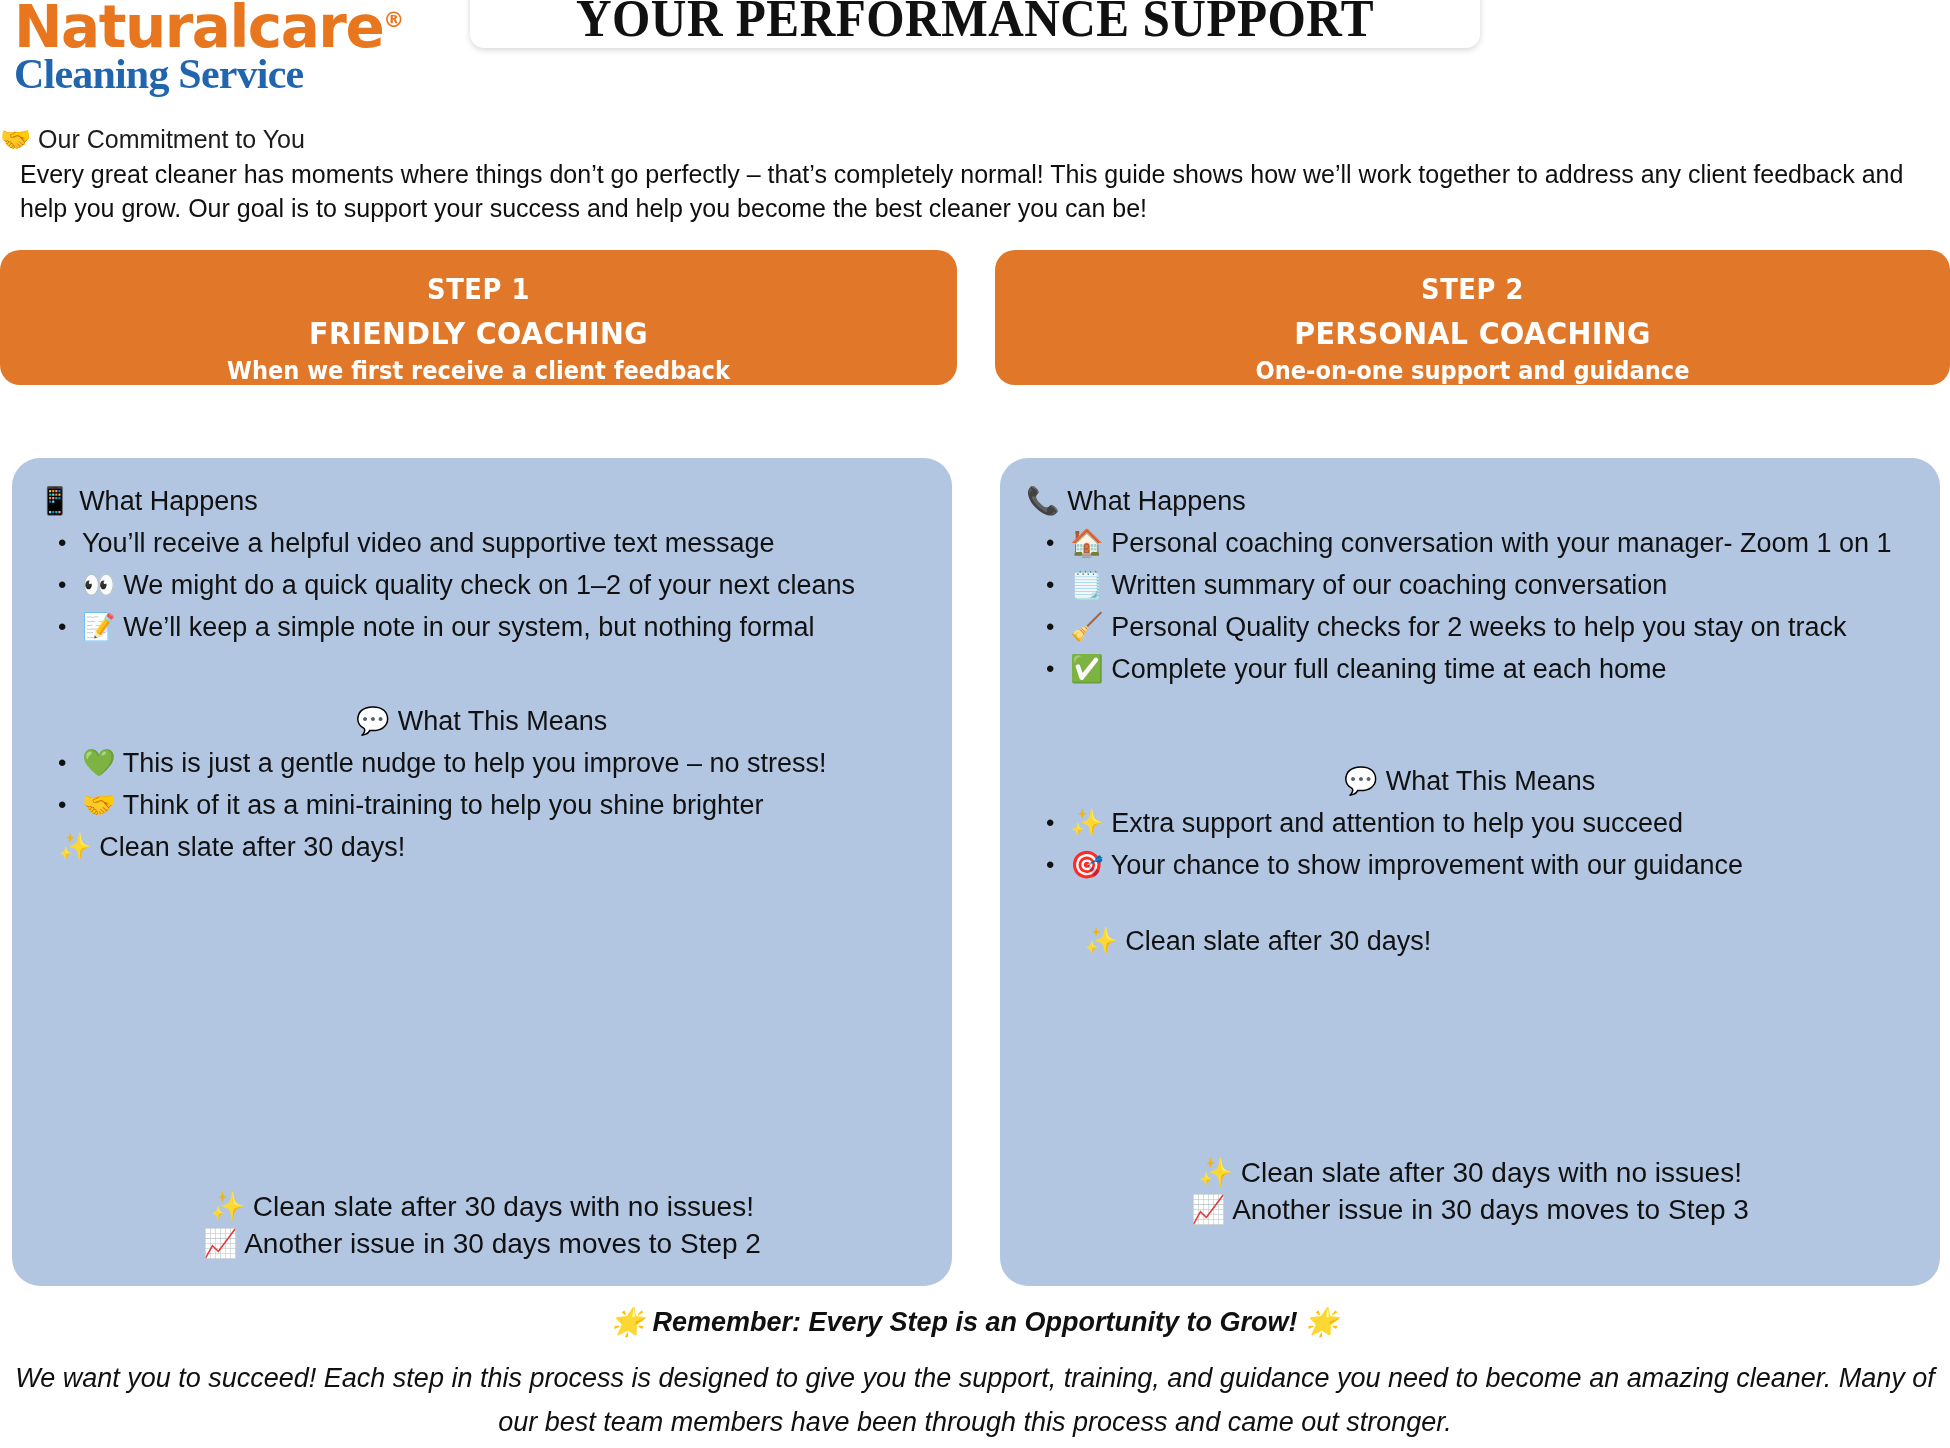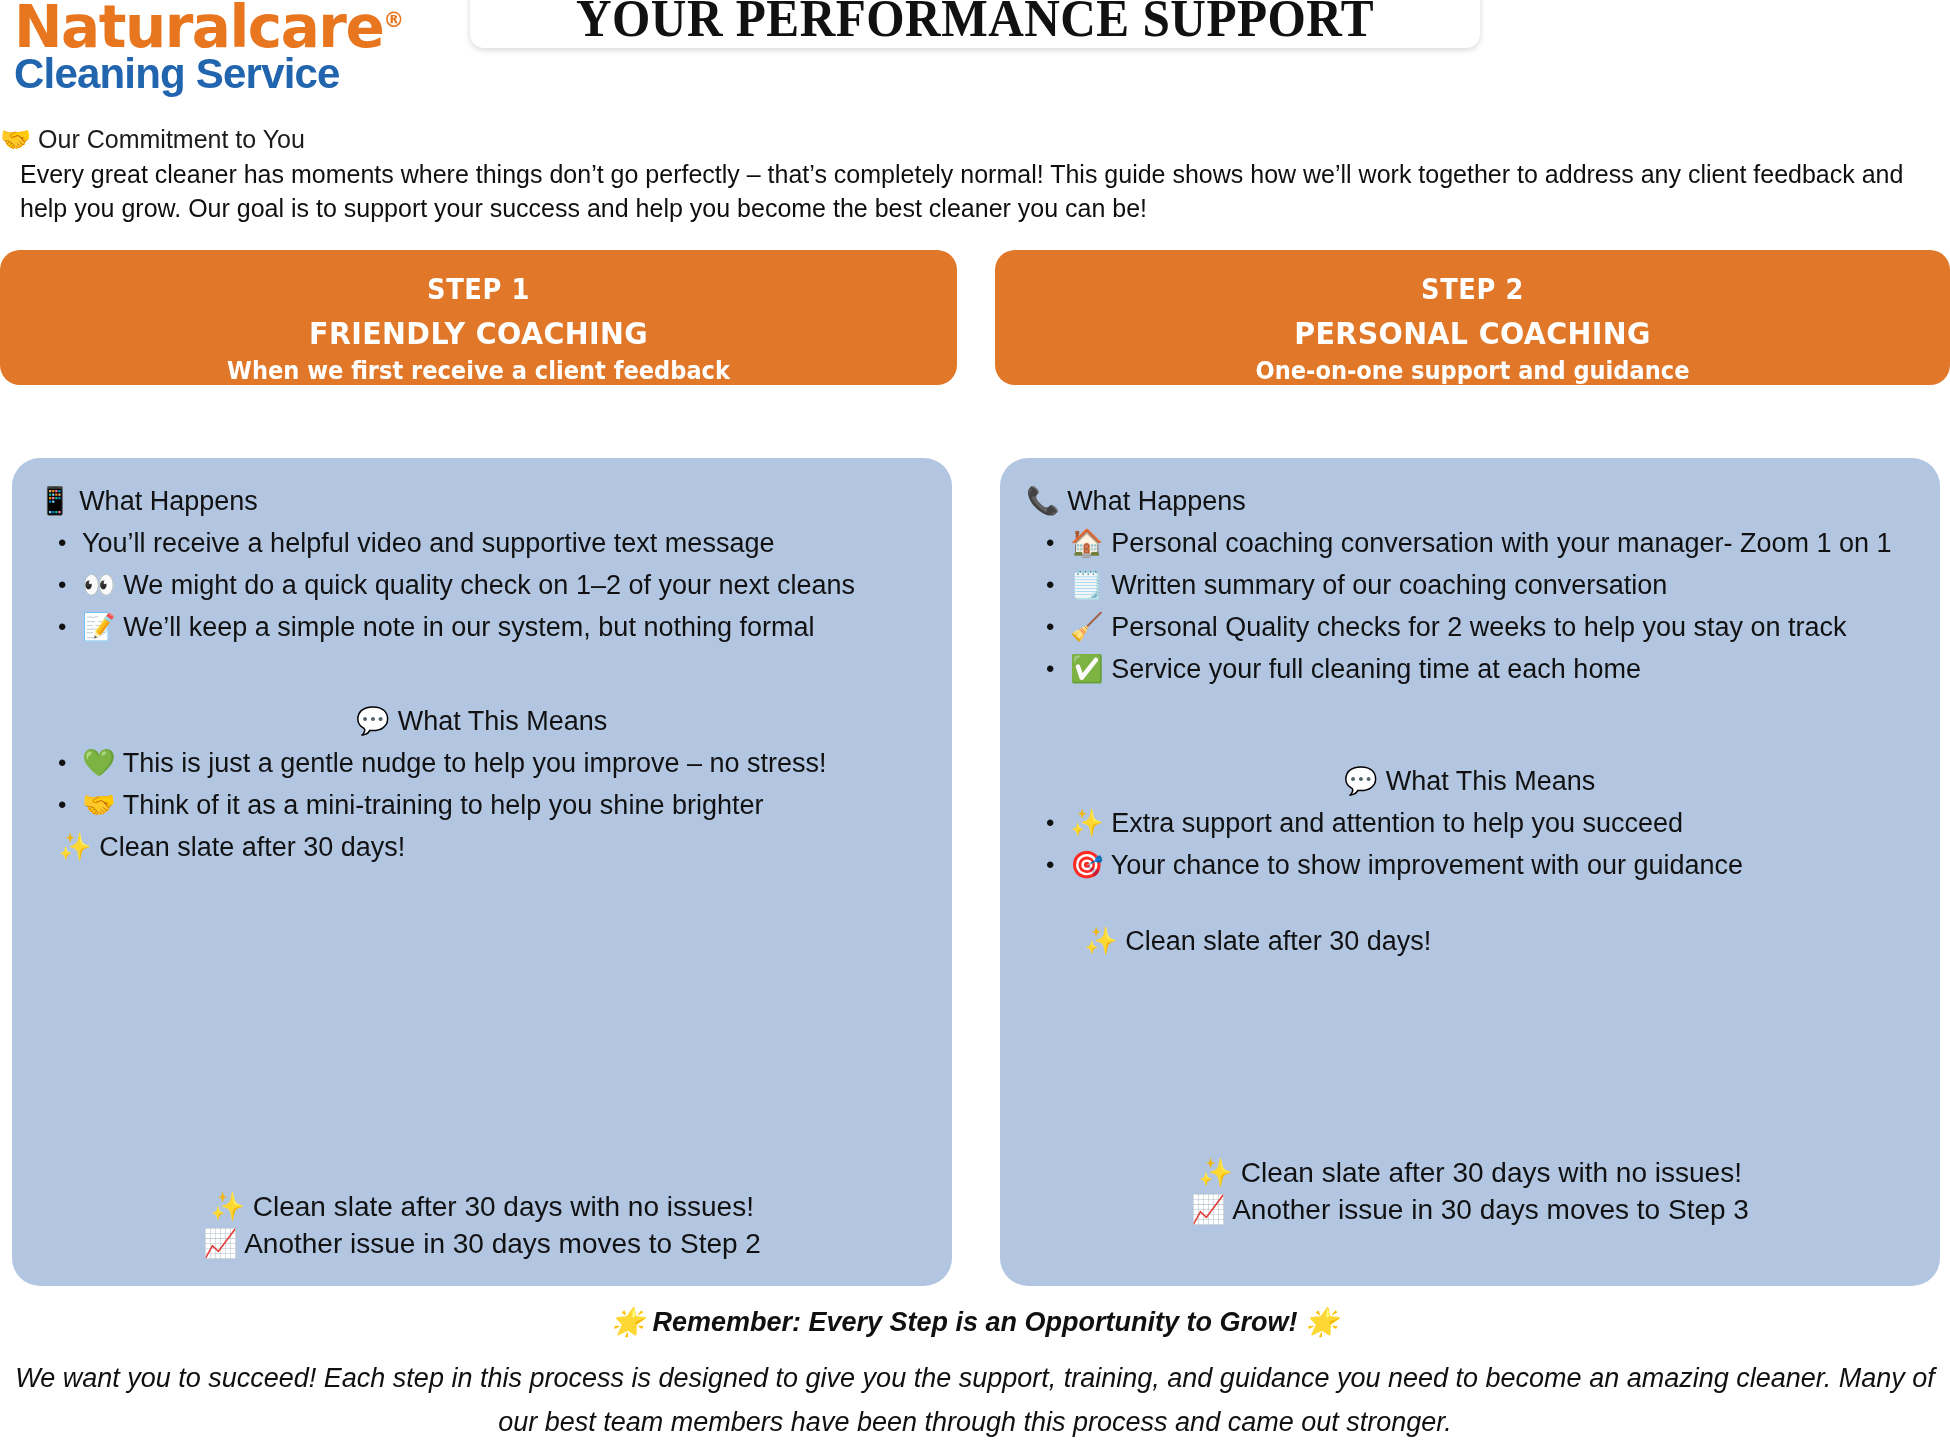--- a/index.html
+++ b/index.html
@@ -38,21 +38,21 @@
     position: relative;
     display: inline-block;
   }
   .logo-reg {
     font-size: 21px;
     vertical-align: super;
     font-weight: bold;
     line-height: 1;
   }
   .logo-sub {
-    font-family: Liberation Sans, sans-serif;
+    font-family: Liberation Serif, serif;
     font-weight: bold;
     font-size: 42px;
     line-height: 44px;
     color: #2165AE;
     letter-spacing: -0.8px;
     margin-top: -6px;
   }
   .title-card {
     position: absolute;
     left: 470px;
@@ -318,21 +318,21 @@
 
     <div class="card card-right">
       <div class="sec-head">
         <span class="emo">📞</span>
         <span>What Happens</span>
       </div>
       <ul class="bullets">
         <li><span class="emo">🏠</span> <span>Personal coaching conversation with your manager- Zoom 1 on 1</span></li>
         <li><span class="emo">🗒️</span> <span>Written summary of our coaching conversation</span></li>
         <li><span class="emo">🧹</span> <span>Personal Quality checks for 2 weeks to help you stay on track</span></li>
-        <li><span class="emo">✅</span> <span>Service your full cleaning time at each home</span></li>
+        <li><span class="emo">✅</span> <span>Complete your full cleaning time at each home</span></li>
       </ul>
 
       <div class="spacer-lg"></div>
       <div class="spacer-sm"></div>
 
       <div class="sec-head center">
         <span class="emo">💬</span>
         <span>What This Means</span>
       </div>
       <ul class="bullets">

